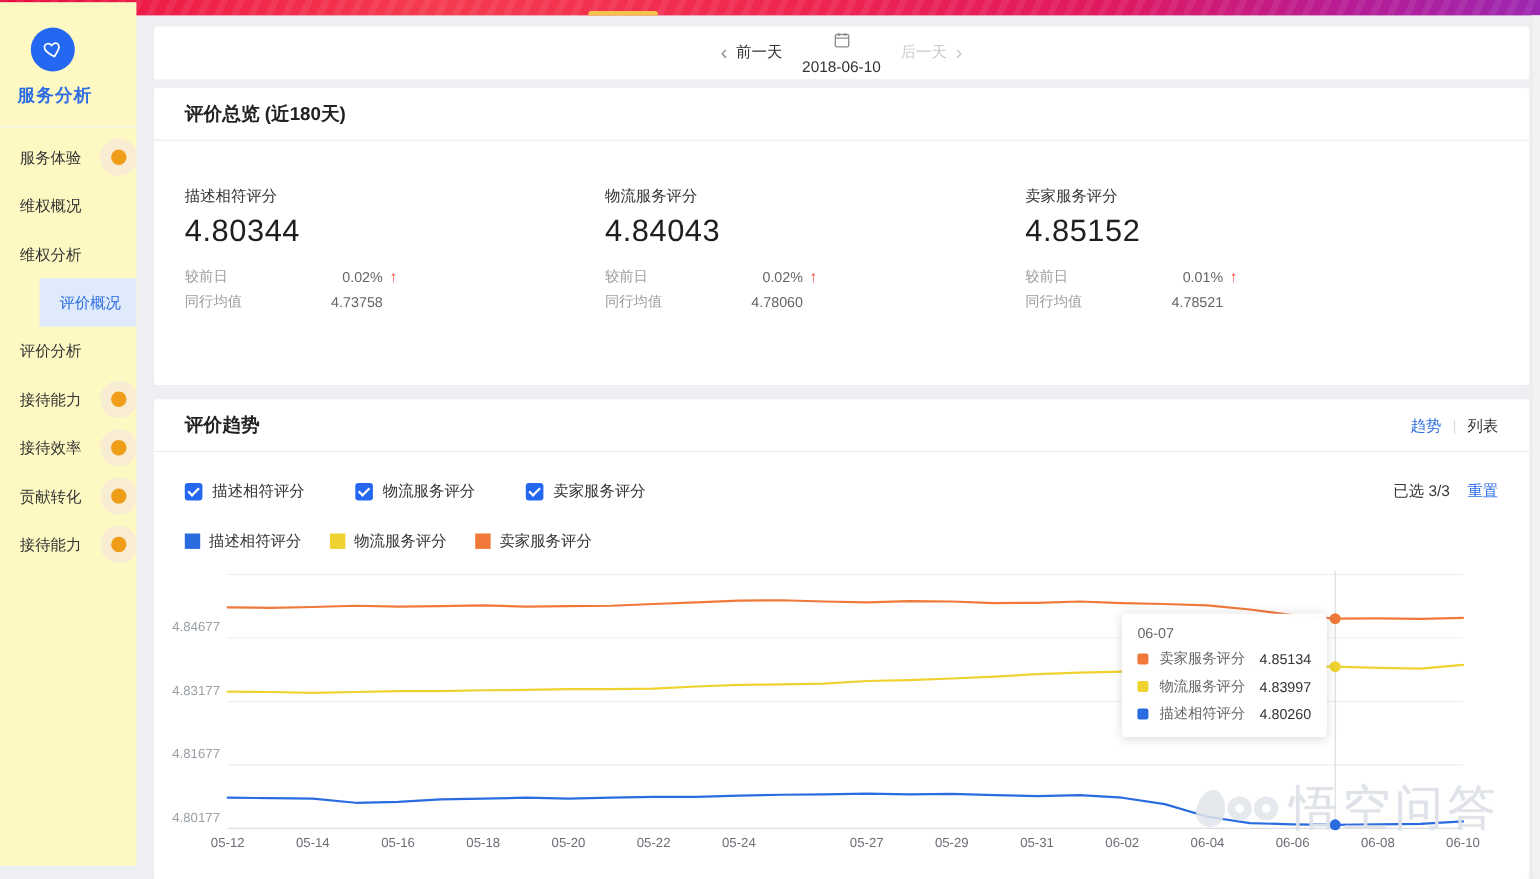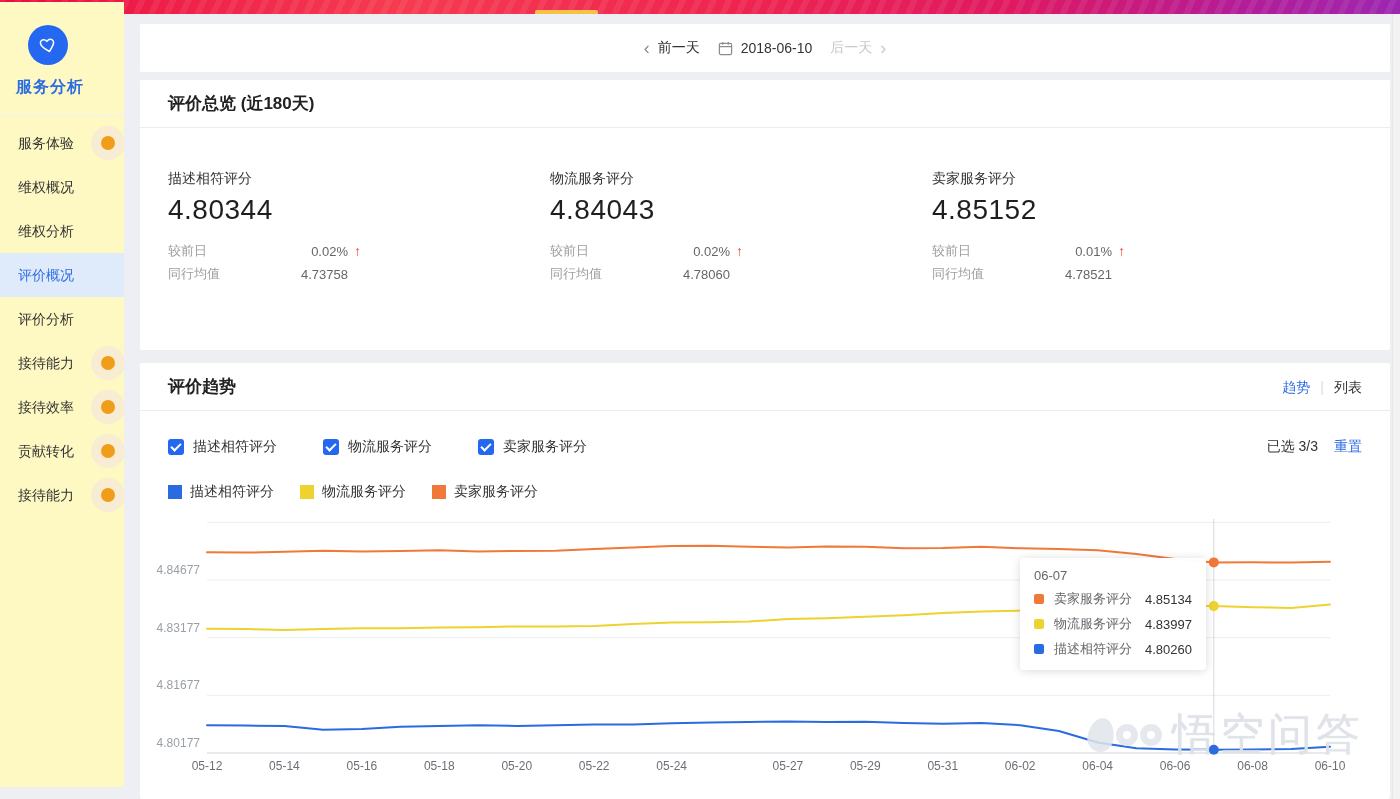--- a/index.html
+++ b/index.html
@@ -18,34 +18,34 @@
   .scrollbar { position:absolute; right:0; top:14px; bottom:0; width:8px; background:#f2f2f2; border-left:1px solid #e7e7e7; }
 
   
   .sidebar { position:absolute; left:0; top:2px; width:124px; height:785px; background:#fef9c3; overflow:hidden; }
   .brand { height:114px; border-bottom:1px solid #eef0f2; padding-top:23px; }
   .brand-icon { width:40px; height:40px; border-radius:50%; background:#2468f2; margin-left:28px;
     display:flex; align-items:center; justify-content:center; }
   .brand-title { margin:12px 0 0 16px; font-size:16px; font-weight:bold; color:#2d6ce3; letter-spacing:1px; }
   .menu { list-style:none; padding-top:5px; }
   .menu li { position:relative; height:44px; line-height:44px; padding-left:18px; font-size:14px; color:#333; cursor:pointer; }
-  .menu li.active { background:#dfeafa; color:#2f6fe4; }
+  .menu li.active { background:#dfeafa; color:#2f6fe4;margin-left:36px; }
   .dot { position:absolute; right:9px; top:50%; width:14px; height:14px; margin-top:-7px; border-radius:50%;
     background:#f09e1a; box-shadow:0 0 0 10px #f8ecd2; }
 
   
   .card { position:absolute; left:140px; width:1250px; background:#fff; border-radius:2px; }
   .card-head { height:48px; line-height:48px; border-bottom:1px solid #ececec; padding-left:28px; position:relative; }
   .card-title { font-size:17px; font-weight:bold; color:#222; }
 
   
   .datebar { top:24px; height:48px; display:flex; align-items:center; justify-content:center; font-size:14px; color:#333; }
   .datebar .chev { color:#8c8c8c; font-size:18px; line-height:1; padding:0 2px; }
   .datebar .btn { display:flex; align-items:center; gap:6px; cursor:pointer; }
-  .datebar .date-btn { display:flex; align-items:center; gap:8px; margin:0 18px; cursor:pointer; }
+  .datebar .date-btn { display:flex; align-items:center; gap:8px; margin:0 18px; cursor:pointer;flex-direction:column; }
   .datebar .disabled, .datebar .disabled .chev { color:#c9c9c9; cursor:default; }
 
   
   .overview { top:80px; height:270px; }
   .metrics { display:flex; padding:42px 0 0 28px; }
   .metric { width:382px; }
   .metric-name { font-size:14px; color:#333; }
   .metric-value { font-size:28px; color:#1f1f1f; font-weight:500; margin-top:6px; letter-spacing:0.5px; }
   .metric-sub { margin-top:16px; font-size:13px; }
   .metric-row { display:flex; align-items:center; margin-top:5px; width:240px; }

